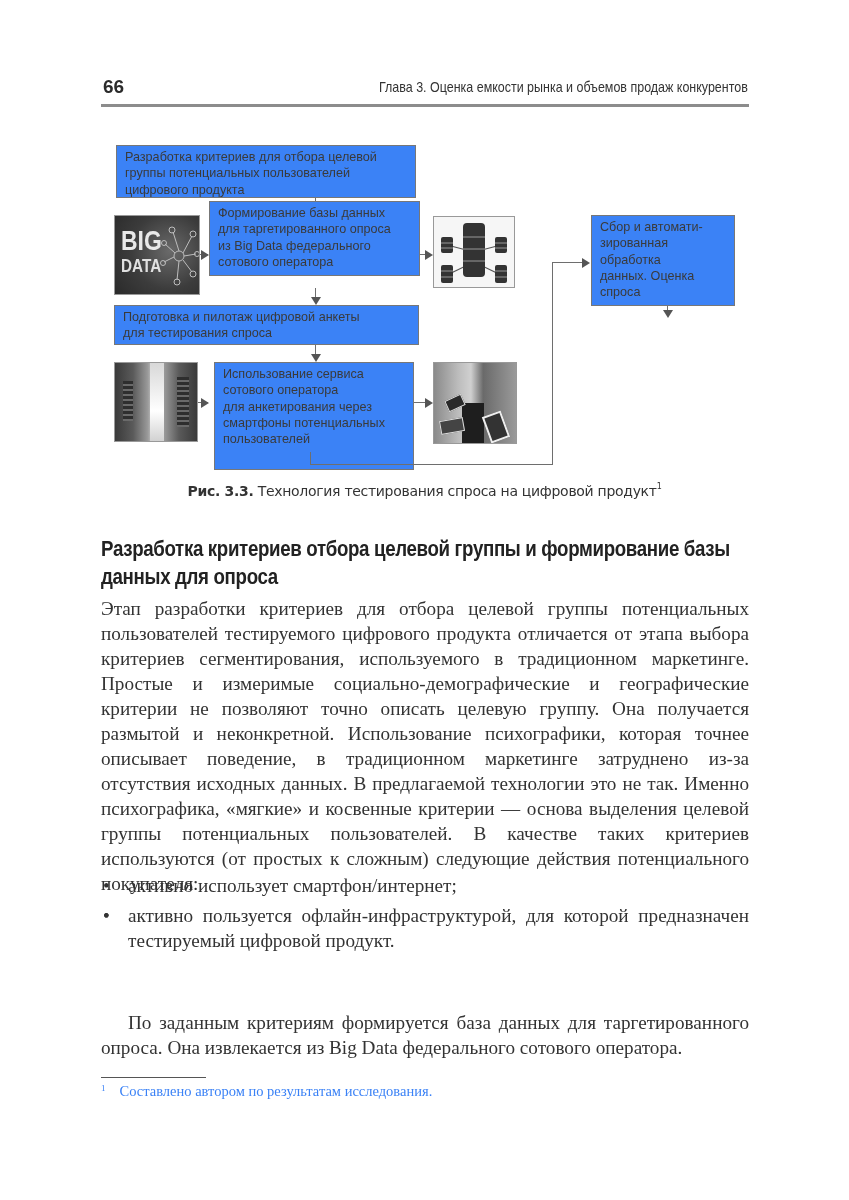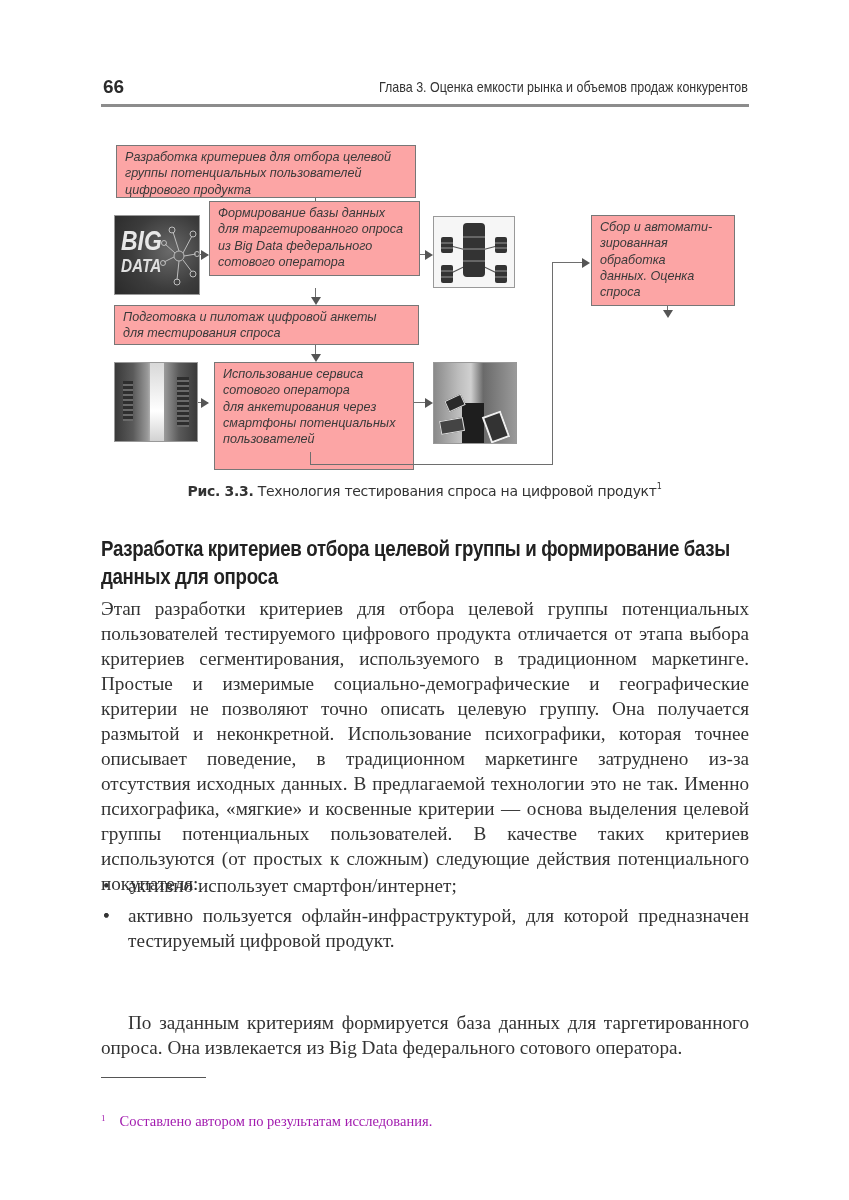--- a/index.html
+++ b/index.html
@@ -6,23 +6,23 @@
   body { width: 849px; height: 1200px; position: relative; overflow: hidden; color: #2a2a2a; }
   .abs { position: absolute; }
 
   
   .page-num { left: 103px; top: 76px; font-family: "Liberation Sans", sans-serif; font-weight: bold; font-size: 19px; color: #2b2b2b; }
   .run-head { right: 101px; top: 79px; font-family: "Liberation Sans", sans-serif; font-size: 14.5px; color: #333; transform: scaleX(0.86); transform-origin: right center; white-space: nowrap; }
   .head-rule { left: 101px; top: 104px; width: 648px; height: 3px; background: #8c8c8c; }
 
   
   .diagram { left: 0; top: 0; width: 849px; height: 470px; }
-  .box { position: absolute; border: 1.4px solid #777; background: #fca5a5; box-sizing: border-box;
-         font-family: "Liberation Sans", "DejaVu Sans", sans-serif; font-size: 12.6px; line-height: 16.3px; color: #3a3a3a; padding: 3px 8px; white-space: pre-line; font-style: italic; }
-  .img { position: absolute; border: 1px solid #999; box-sizing: border-box; overflow: hidden; font-style: italic; }
+  .box { position: absolute; border: 1.4px solid #777; background: #3b82f6; box-sizing: border-box;
+         font-family: "Liberation Sans", "DejaVu Sans", sans-serif; font-size: 12.6px; line-height: 16.3px; color: #3a3a3a; padding: 3px 8px; white-space: pre-line; }
+  .img { position: absolute; border: 1px solid #999; box-sizing: border-box; overflow: hidden; }
 
   .line { position: absolute; background: #6e6e6e; }
   .arr-d { position: absolute; width: 0; height: 0; border-left: 5px solid transparent; border-right: 5px solid transparent; border-top: 8px solid #555; }
   .arr-r { position: absolute; width: 0; height: 0; border-top: 5px solid transparent; border-bottom: 5px solid transparent; border-left: 8px solid #555; }
 
   
   .caption { left: 0; width: 849px; top: 482px; text-align: center; font-family: "DejaVu Sans", sans-serif; font-size: 14px; color: #333; letter-spacing: -0.3px; }
   .caption b { font-weight: bold; }
   .caption sup { font-size: 8px; vertical-align: 7px; }
 
@@ -32,21 +32,21 @@
 
   
   .body { left: 101px; width: 648px; font-family: "Liberation Serif", "DejaVu Serif", serif; font-size: 19.2px; line-height: 25px; color: #333; text-align: justify; }
   .p1 { top: 596px; }
   .bullets { top: 873px; list-style: none; margin: 0; padding: 0; }
   .bullets li { position: relative; padding-left: 27px; margin-bottom: 5px; }
   .bullets li .dot { position: absolute; left: 2px; top: 0; }
   .p2 { top: 1010px; text-indent: 27px; }
 
   .fn-rule { left: 101px; top: 1077px; width: 105px; height: 1px; background: #555; }
-  .footnote { left: 101px; top: 1083px; font-family: "Liberation Serif", serif; font-size: 14.5px; color: #a21caf; margin-top: 30px; }
+  .footnote { left: 101px; top: 1083px; font-family: "Liberation Serif", serif; font-size: 14.5px; color: #3b82f6; }
   .footnote sup { font-size: 9px; vertical-align: 5px; margin-right: 14px; }
 </style>
 </head>
 <body>
 
 <div class="abs page-num">66</div>
 <div class="abs run-head">Глава 3. Оценка емкости рынка и объемов продаж конкурентов</div>
 <div class="abs head-rule"></div>
 
 <div class="abs diagram">

